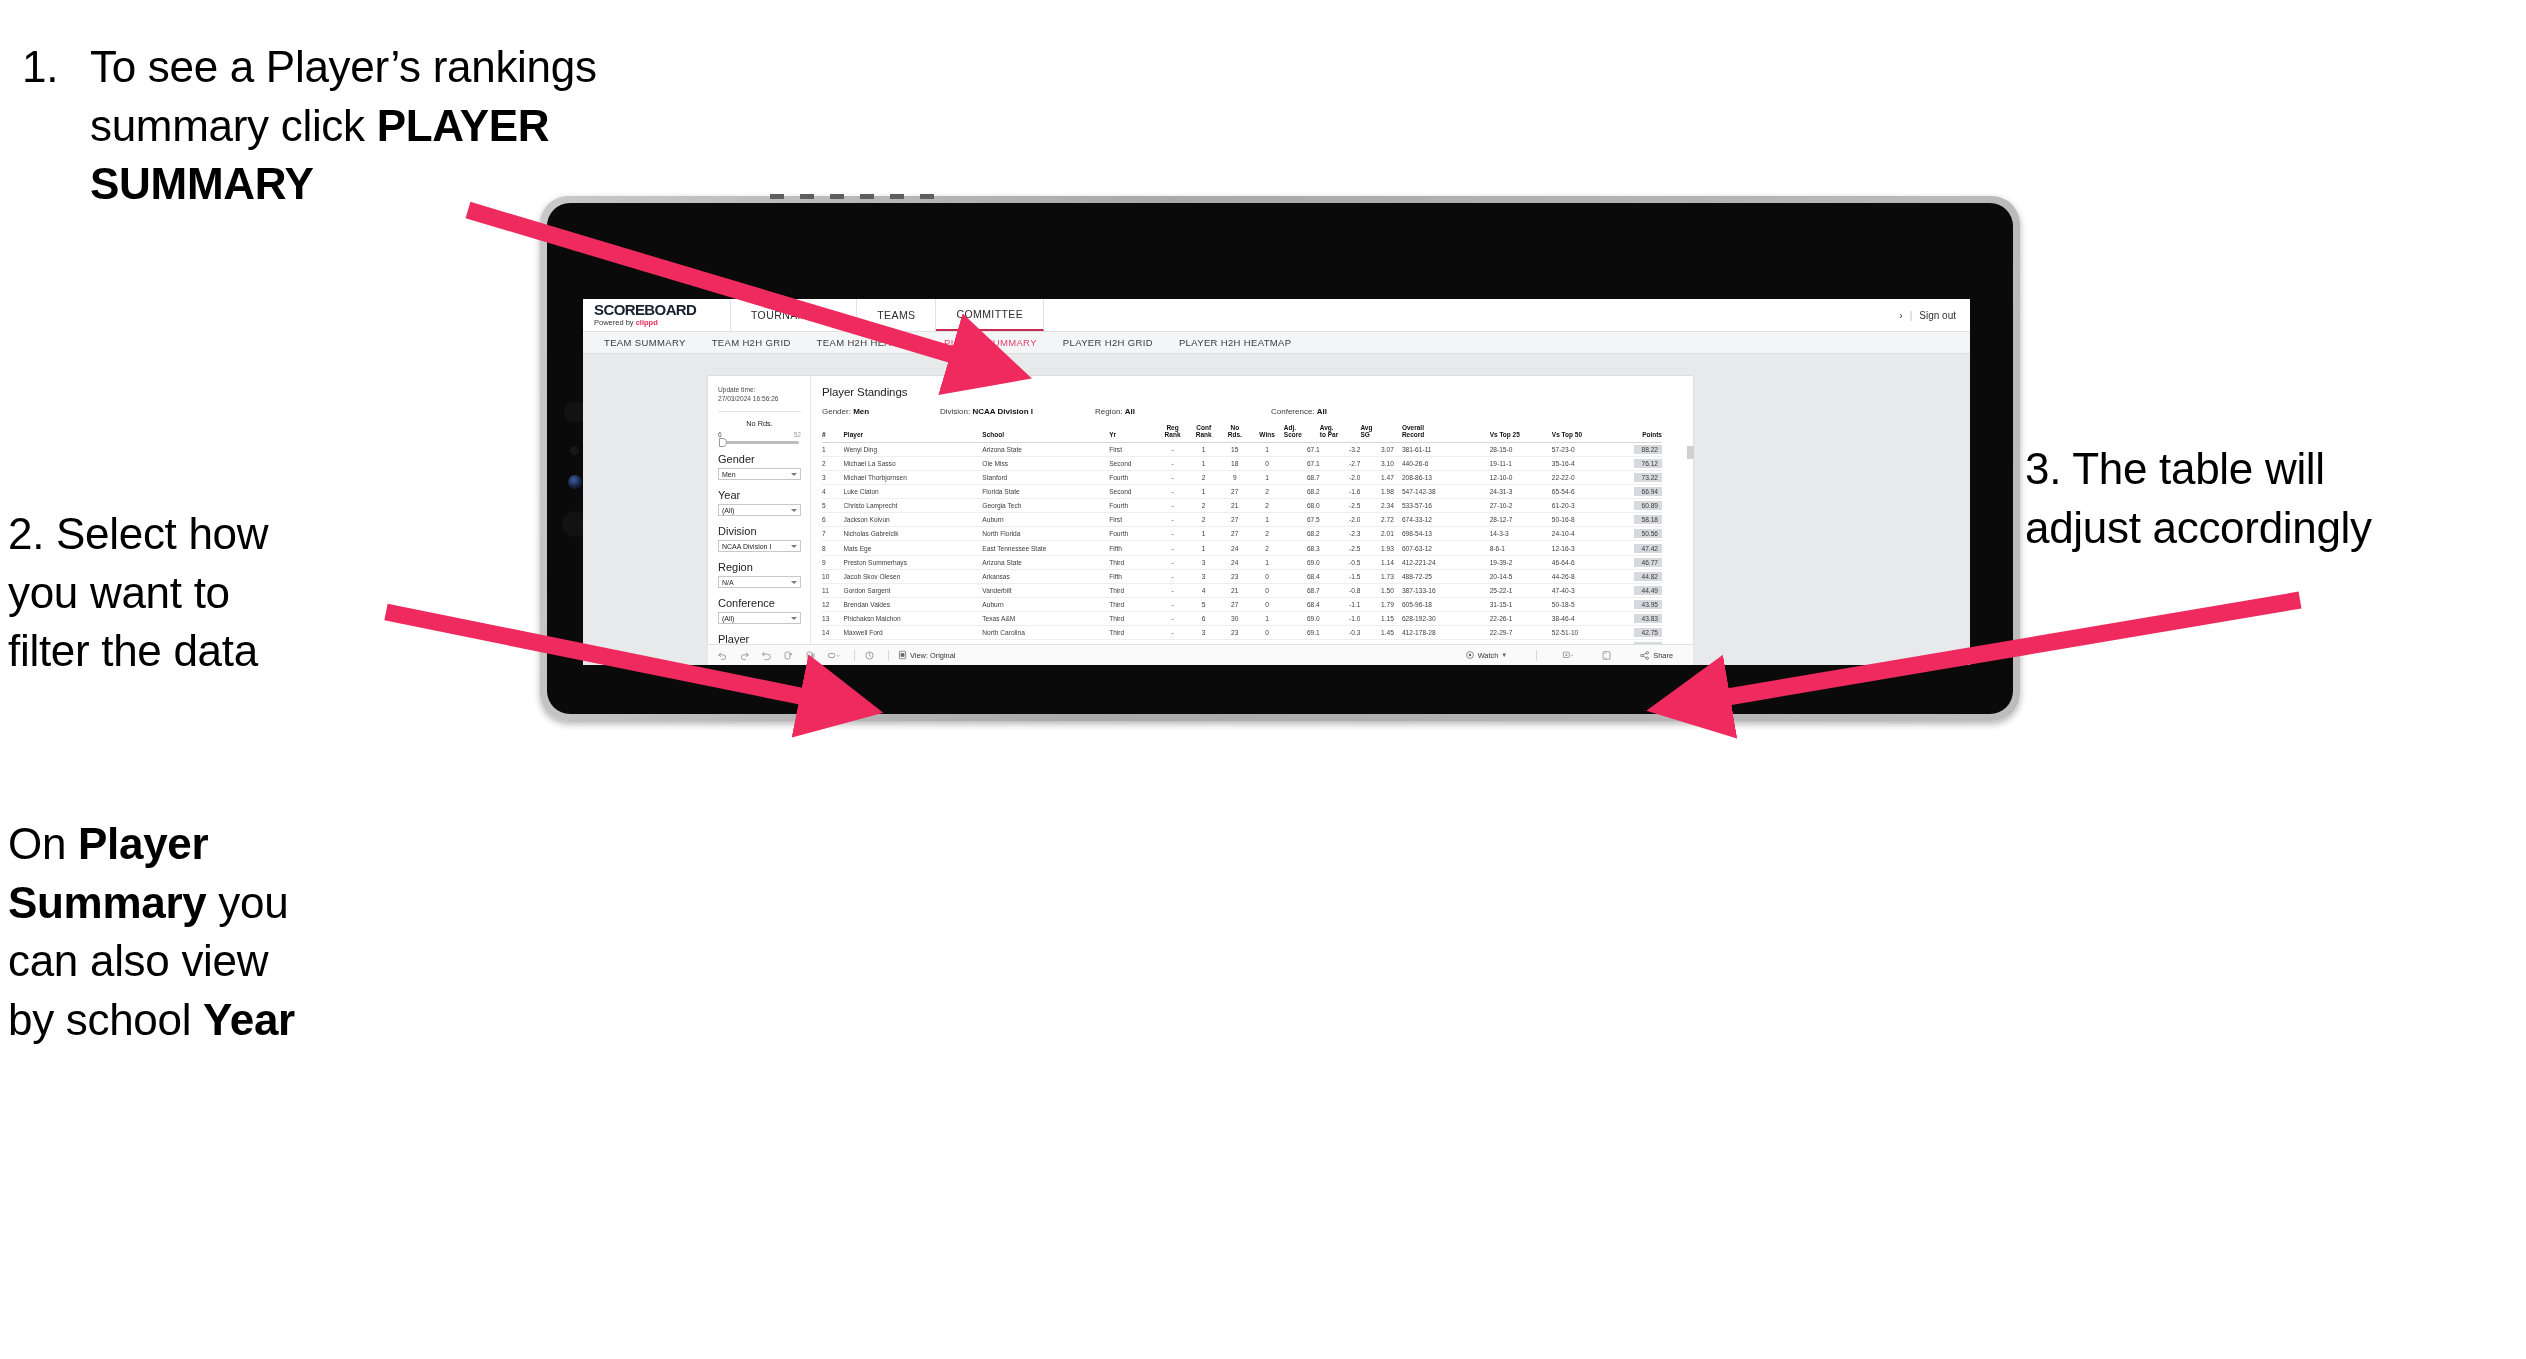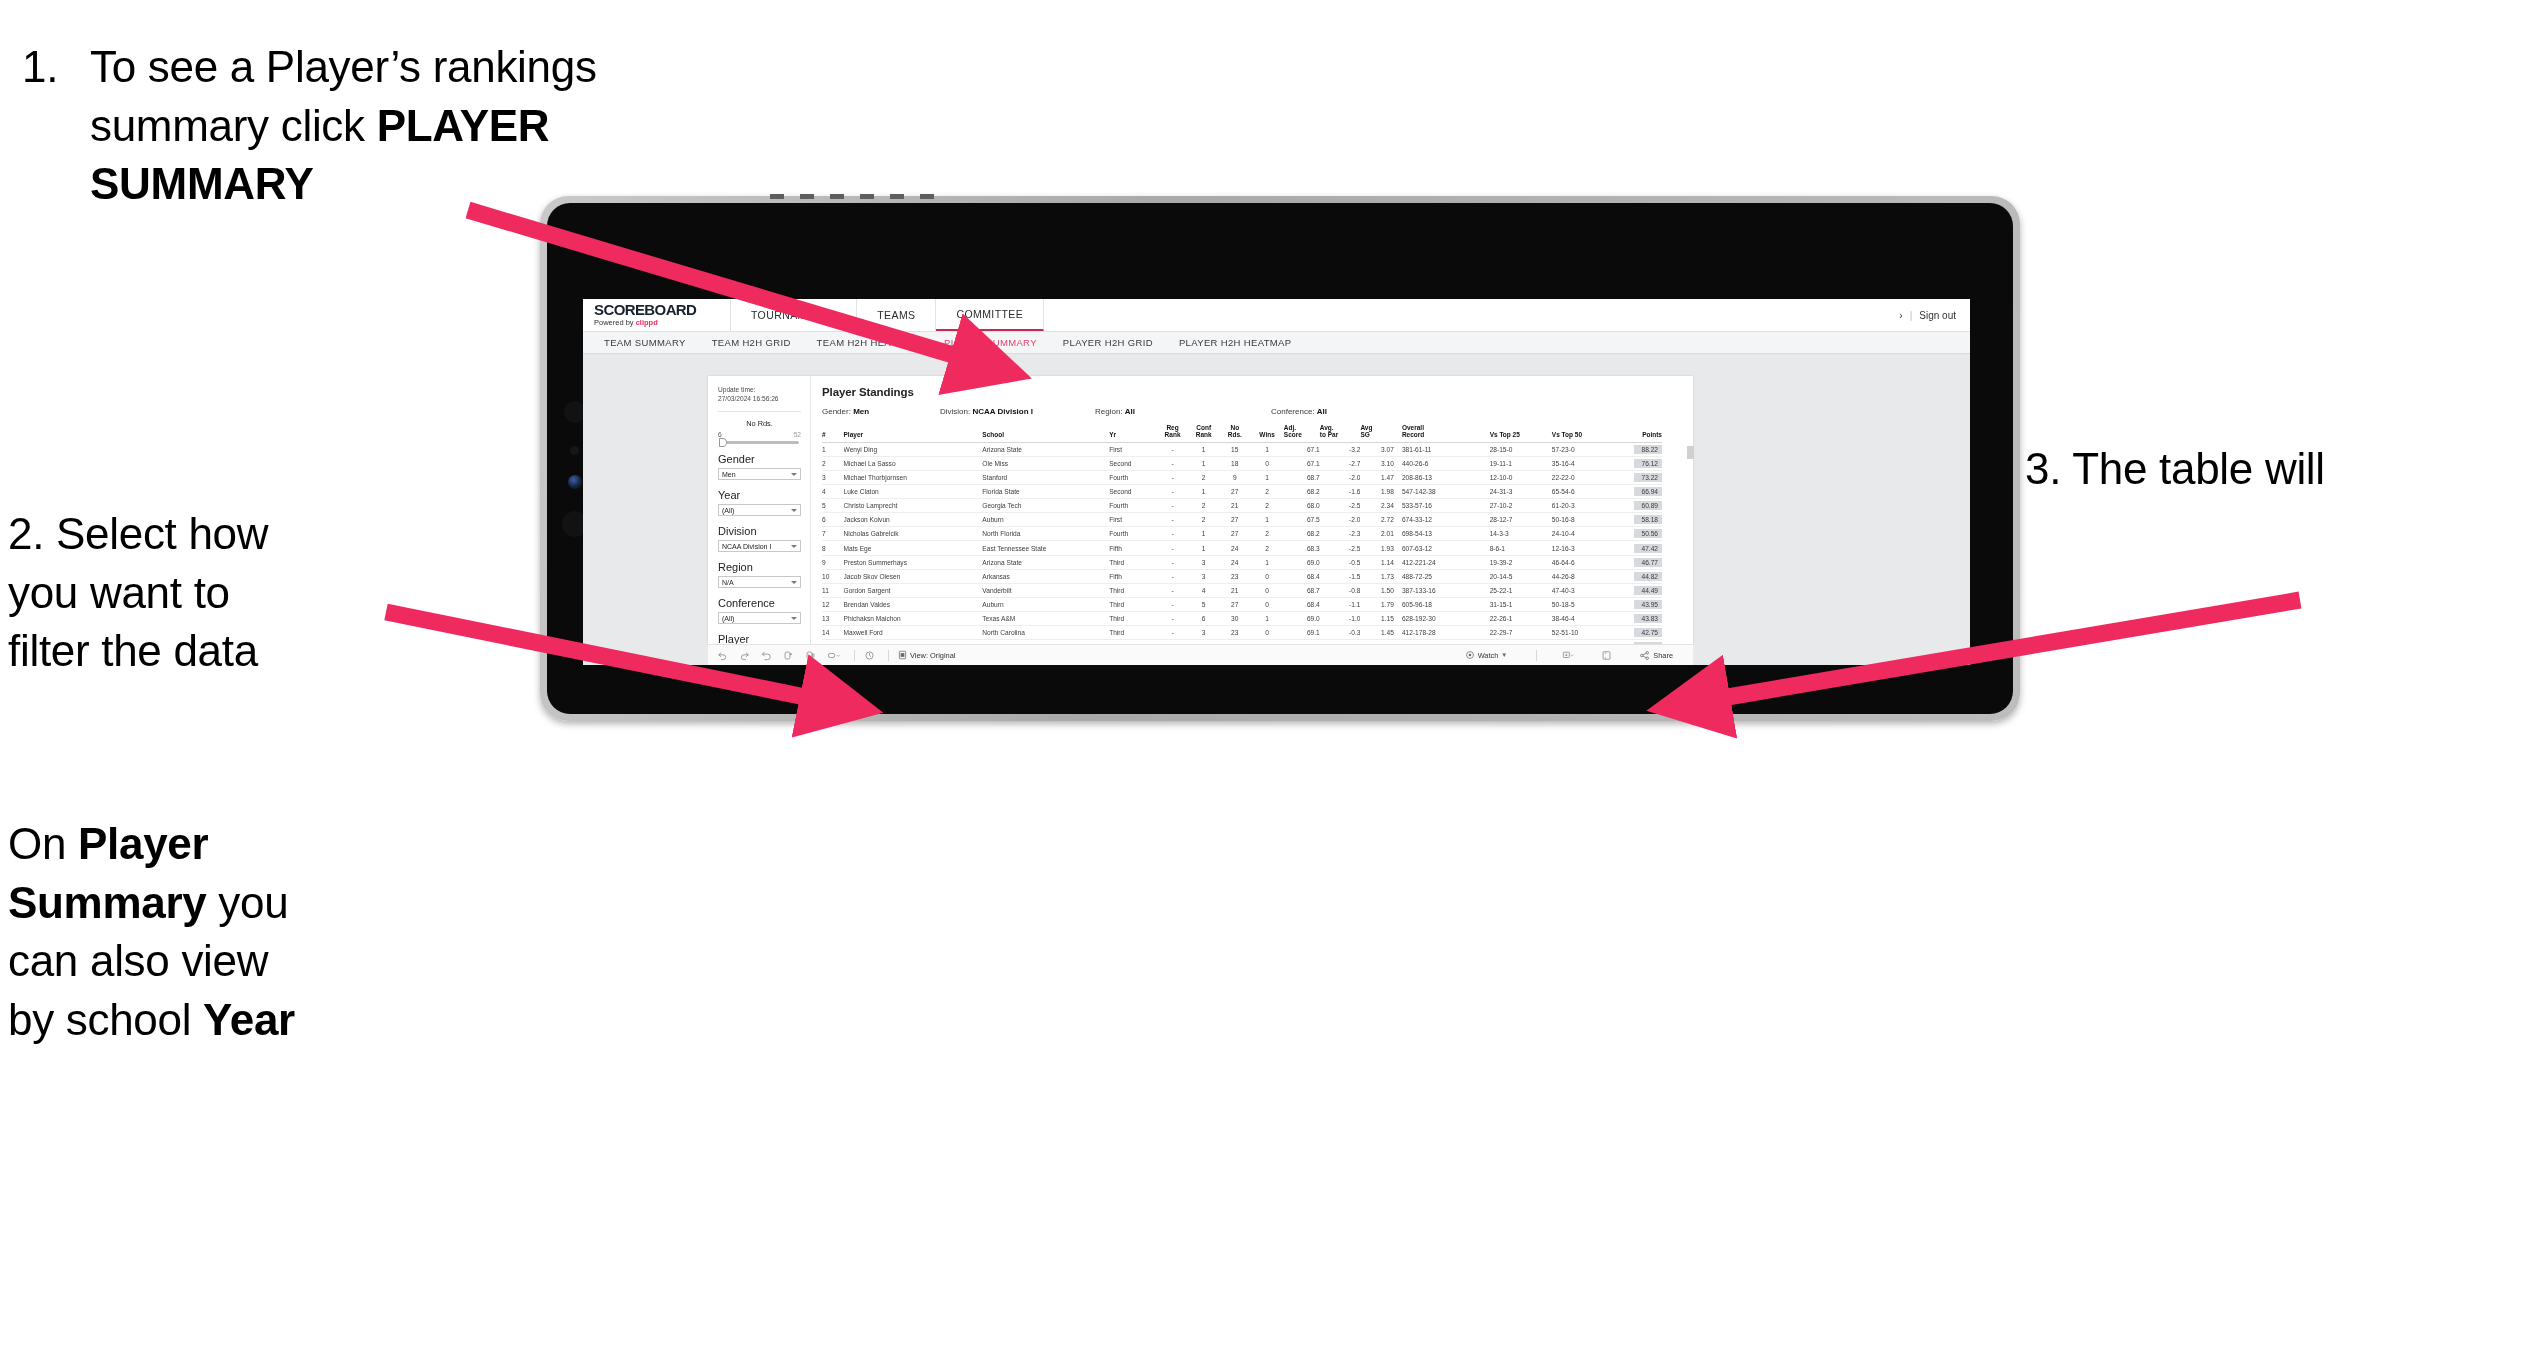--- a/index.html
+++ b/index.html
@@ -105,21 +105,21 @@
                    background:#fff; border:1px solid #9a9a9a; border-radius:1px 5px 5px 1px; }
   .f-block { margin-bottom:9px; }
   .f-select { position:relative; height:12px; border:1px solid #c8c8c8; background:#fff;
               font-size:7px; color:#222; padding:1.5px 12px 0 3px; }
   .f-caret { position:absolute; right:3px; top:4px; width:0; height:0;
              border-left:3px solid transparent; border-right:3px solid transparent;
              border-top:3.5px solid #7a7a7a; }
 
   
   .tbl-wrap { flex:1; padding:10px 0 0 11px; position:relative; }
-  .tbl-title { font-size:11.5px; font-weight:bold; color:#222; letter-spacing:-.1px; }
+  .tbl-title { font-size:11.5px; font-weight:normal; color:#222; letter-spacing:-.1px; }
   .tbl-meta { display:flex; margin-top:9px; font-size:8px; color:#3a3a3a; }
   .tbl-meta span { margin-right:0; }
   .tbl-meta b { font-weight:bold; color:#111; }
   .m1 { width:118px; } .m2 { width:155px; } .m3 { width:176px; }
   table { border-collapse:collapse; width:840px; margin-top:8px; font-size:6.6px;
           color:#333; table-layout:fixed; }
   thead th { font-weight:bold; color:#111; font-size:6.5px; text-align:left;
              vertical-align:bottom; padding:0 0 3px 0; line-height:7.4px;
              border-bottom:1px solid #d6d6d6; }
   tbody td { padding:2.05px 0; border-bottom:1px solid #eeeeee; line-height:7px;
@@ -184,20 +184,21 @@
 
   <div class="anno" id="anno2b">
     <span>On </span><b>Player</b><br>
     <b>Summary</b><span> you</span><br>
     <span>can also view</span><br>
     <span>by school </span><b>Year</b>
   </div>
 
   <div class="anno" id="anno3">
     <span>3. The table will</span><br>
+    <span>adjust accordingly</span>
   </div>
 
   <div id="tablet">
     <div class="tab-outer">
       <div class="top-speaker"></div>
       <div class="tab-inner">
         <div class="cam-dot cam-a"></div>
         <div class="cam-dot cam-b"></div>
         <div class="cam-dot cam-c"></div>
         <div class="cam-dot cam-d"></div>

